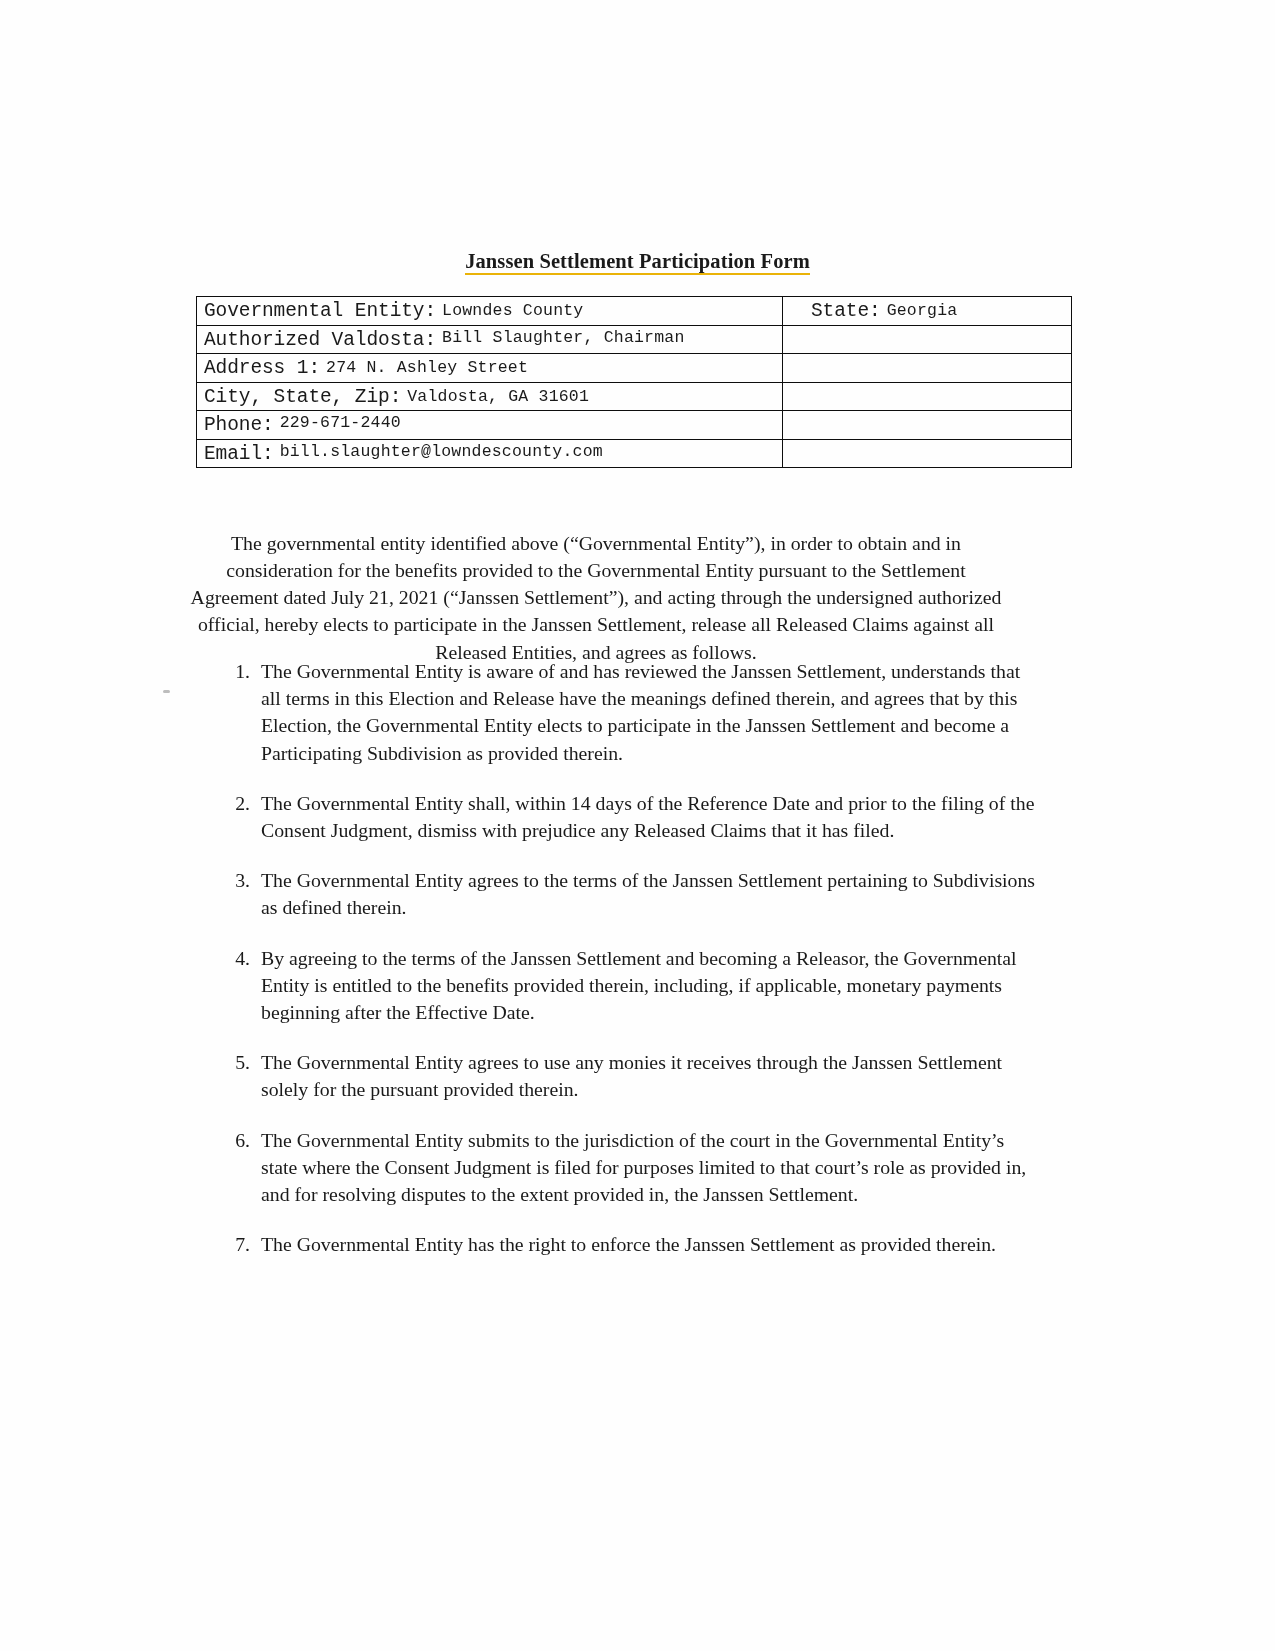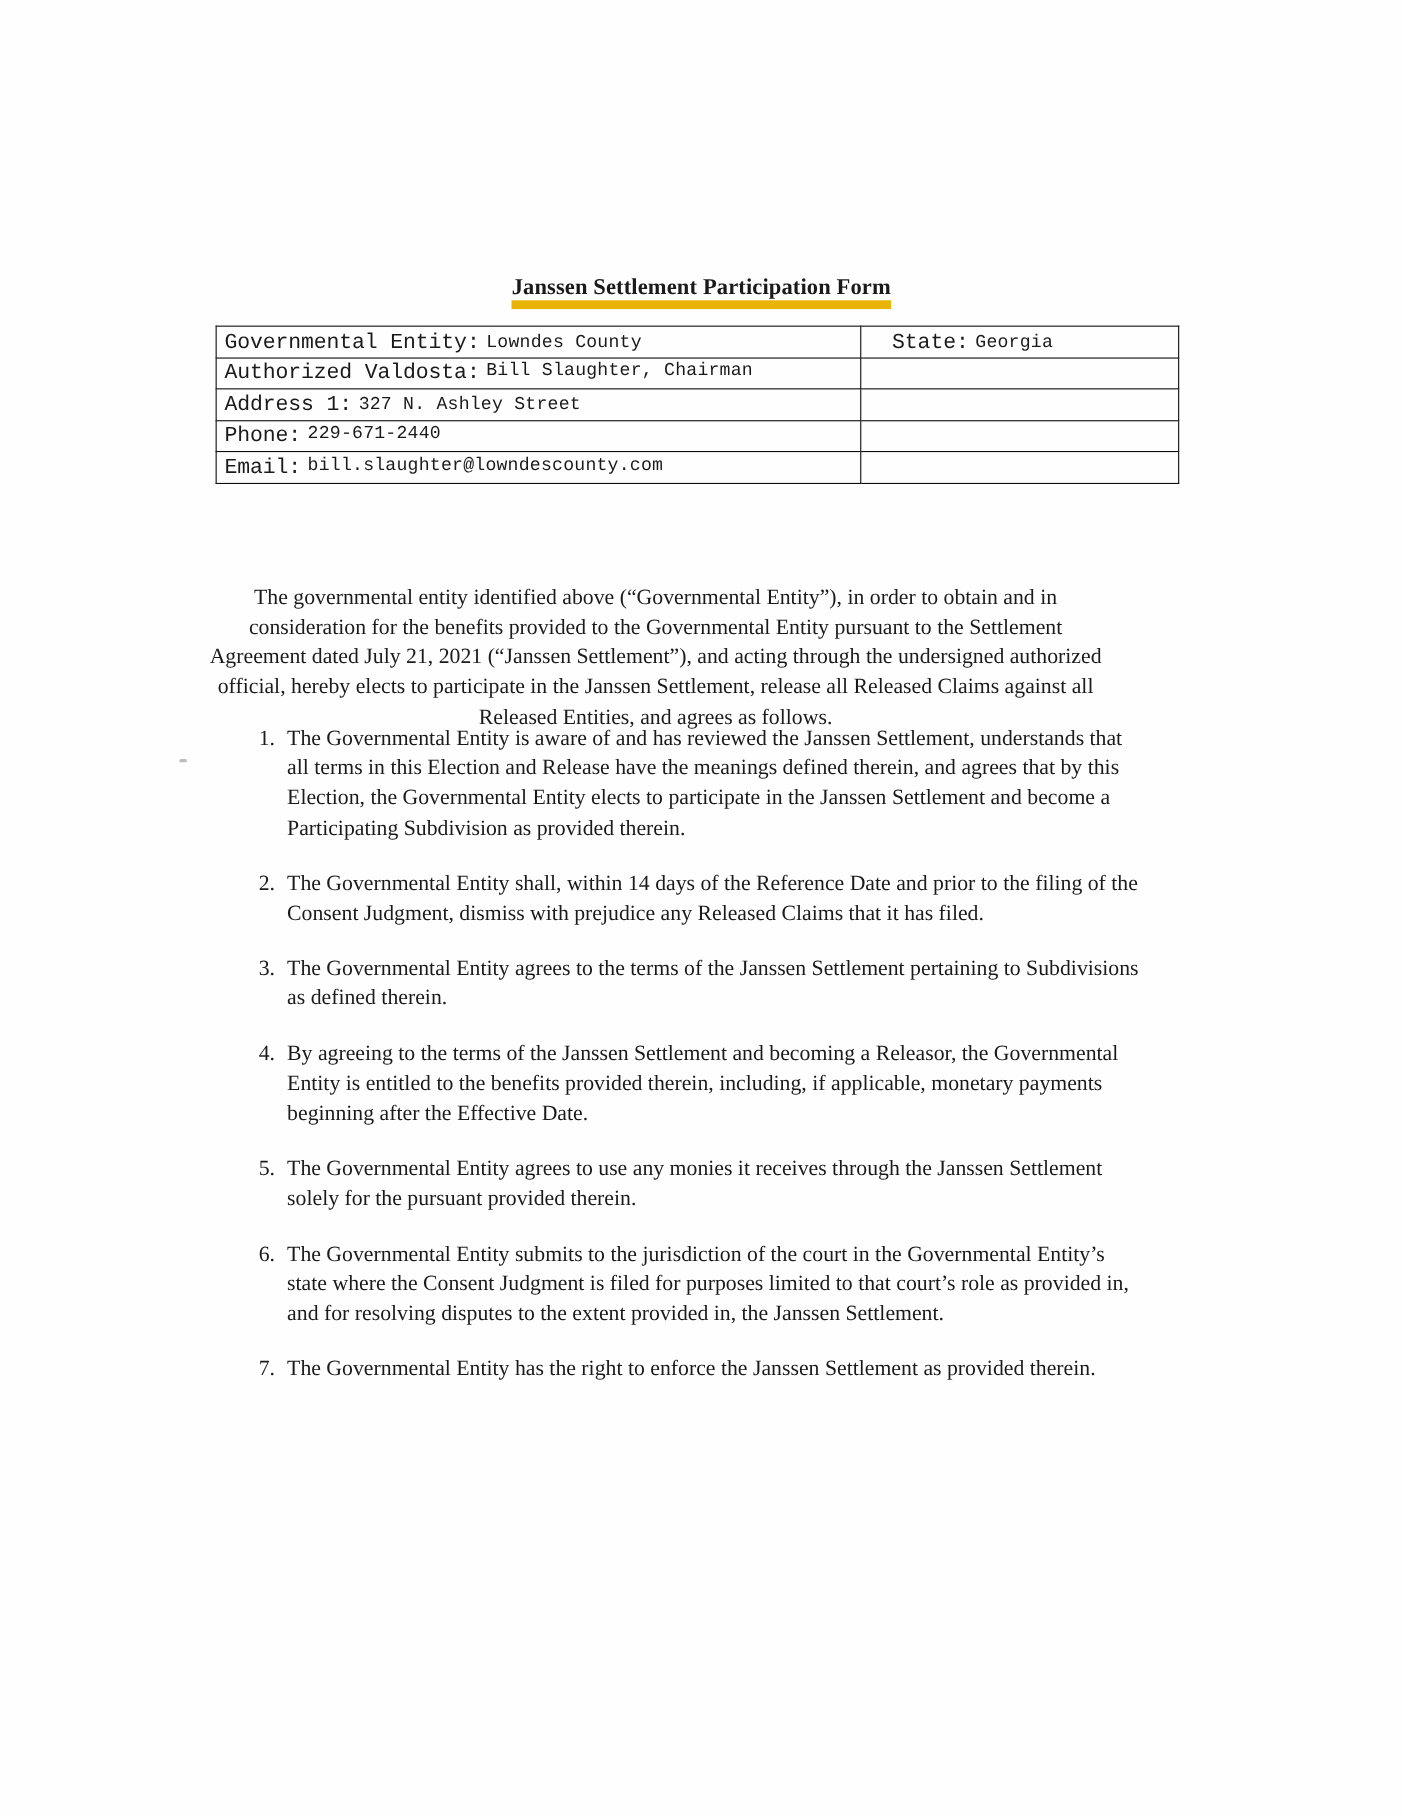--- a/index.html
+++ b/index.html
@@ -29,21 +29,21 @@
     position: absolute;
     left: 0;
     top: 250px;
     width: 1275px;
     text-align: center;
     font-size: 20.5px;
     font-weight: bold;
     letter-spacing: 0.1px;
   }
   .doc-title span {
-    border-bottom: 8px solid #eab308;
+    border-bottom: 2px solid #eab308;
     padding-bottom: 1px;
   }
 
   
   .form-table {
     position: absolute;
     left: 196px;
     top: 296px;
     width: 840px;
     border-collapse: collapse;
@@ -145,21 +145,29 @@
       <tr>
         <td class="left-cell">
           <span class="flabel">Authorized Valdosta:</span><span class="fvalue raised">Bill Slaughter, Chairman</span>
         </td>
         <td class="right-cell">
           <span class="flabel"></span>
         </td>
       </tr>
       <tr>
         <td class="left-cell">
-          <span class="flabel">Address 1:</span><span class="fvalue">327 N. Ashley Street</span>
+          <span class="flabel">Address 1:</span><span class="fvalue">274 N. Ashley Street</span>
+        </td>
+        <td class="right-cell">
+          <span class="flabel"></span>
+        </td>
+      </tr>
+      <tr>
+        <td class="left-cell">
+          <span class="flabel">City, State, Zip:</span><span class="fvalue">Valdosta, GA 31601</span>
         </td>
         <td class="right-cell">
           <span class="flabel"></span>
         </td>
       </tr>
       <tr>
         <td class="left-cell">
           <span class="flabel">Phone:</span><span class="fvalue raised">229-671-2440</span>
         </td>
         <td class="right-cell">

